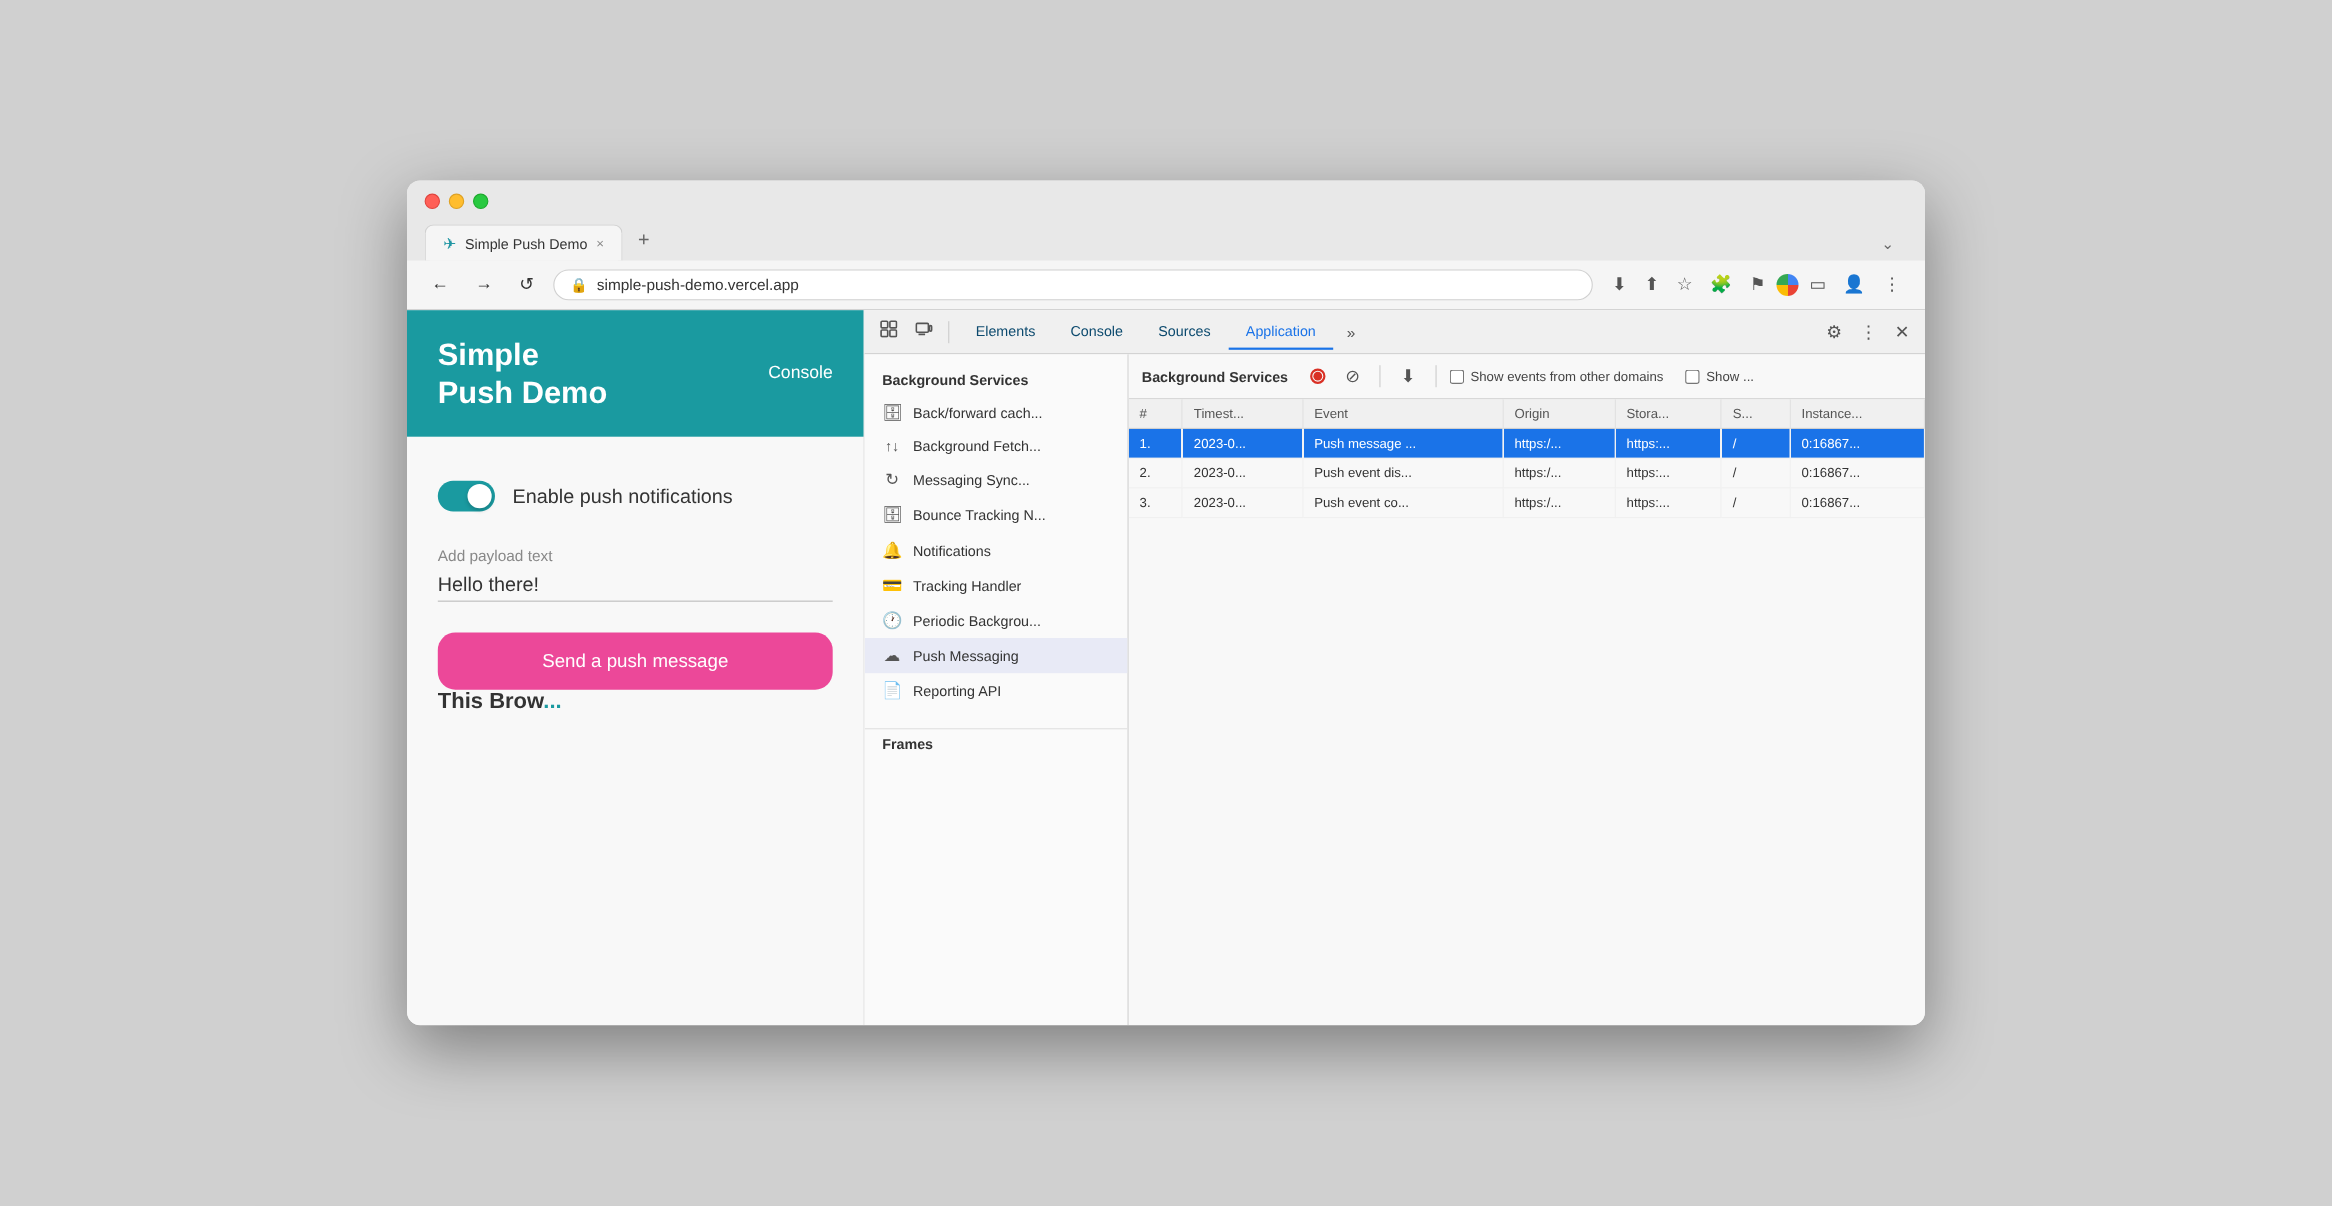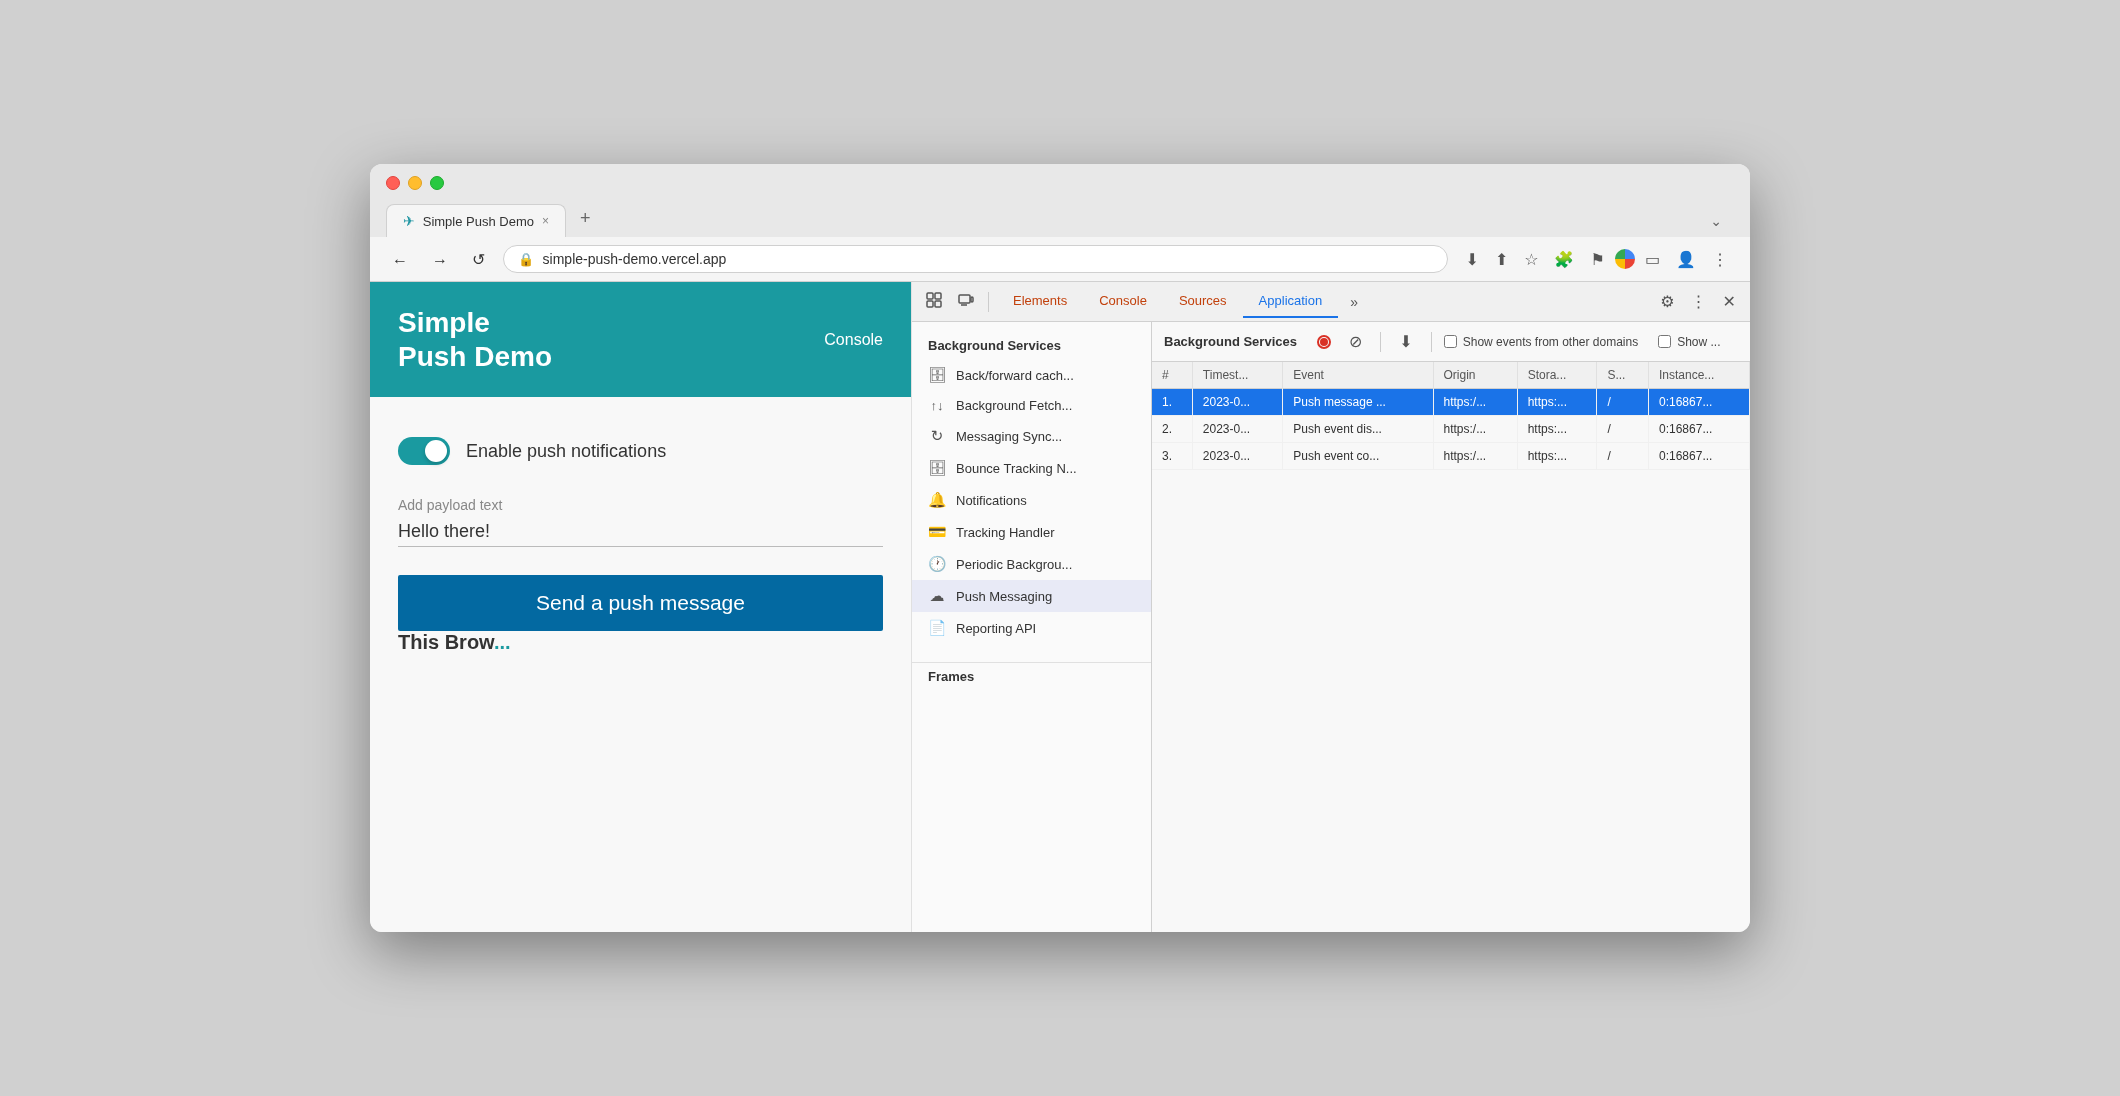--- a/index.html
+++ b/index.html
@@ -164,21 +164,21 @@
     }
 
     
     .main-content {
       display: flex;
       height: 650px;
     }
 
     
     .website-panel {
-      width: 542px;
+      width: 416px;
       display: flex;
       flex-direction: column;
       background: #f8f8f8;
       border-right: 1px solid #e0e0e0;
       flex-shrink: 0;
     }
 
     .site-header {
       background: #1a9aa0;
       padding: 24px 28px;
@@ -254,26 +254,26 @@
       background: transparent;
       font-size: 18px;
       color: #333;
       padding-bottom: 4px;
       outline: none;
       margin-bottom: 28px;
     }
 
     .send-button {
       width: 100%;
-      background: #0369a1;
+      background: #ec4899;
       color: white;
       border: none;
-      border-radius: 2px;
+      border-radius: 16px;
       padding: 16px;
-      font-size: 21px;
+      font-size: 17px;
       font-weight: 500;
       cursor: pointer;
     }
 
     .this-browser {
       font-size: 20px;
       font-weight: 600;
       color: #333;
     }
 
@@ -315,21 +315,21 @@
 
     .dt-tabs {
       display: flex;
       align-items: center;
       gap: 0;
     }
 
     .dt-tab {
       padding: 8px 16px;
       font-size: 13px;
-      color: #c2410c;
+      color: #0c4a6e;
       cursor: pointer;
       border-bottom: 2px solid transparent;
       white-space: nowrap;
     }
     .dt-tab.active {
       color: #1a73e8;
       border-bottom-color: #1a73e8;
     }
 
     .dt-more {

